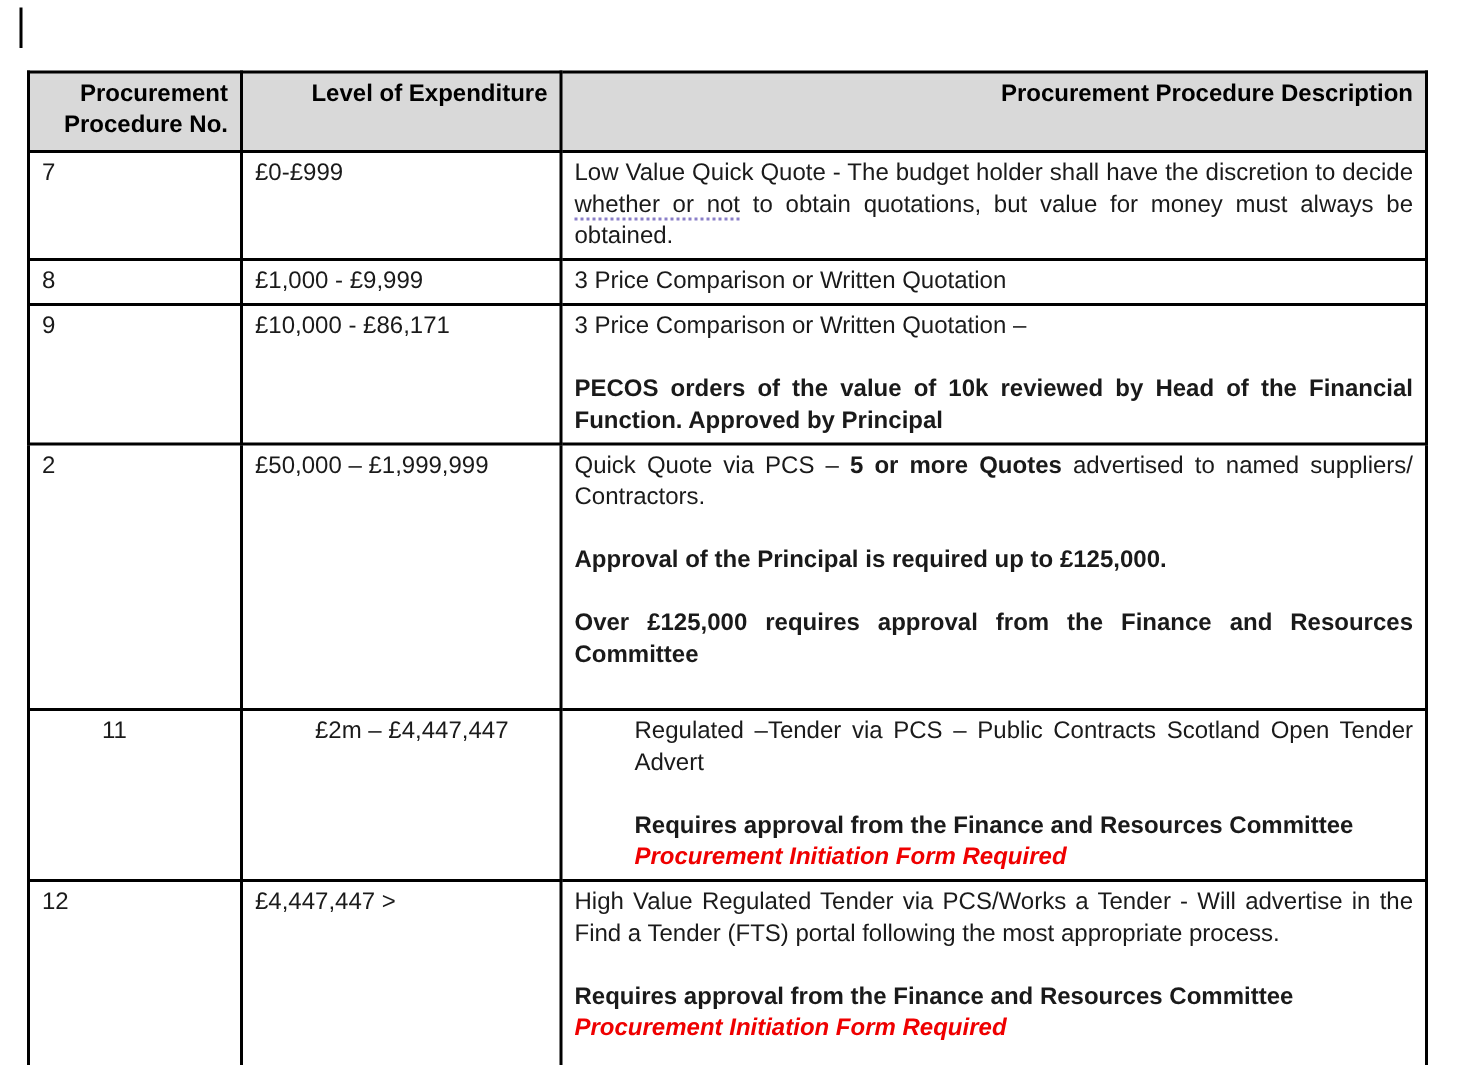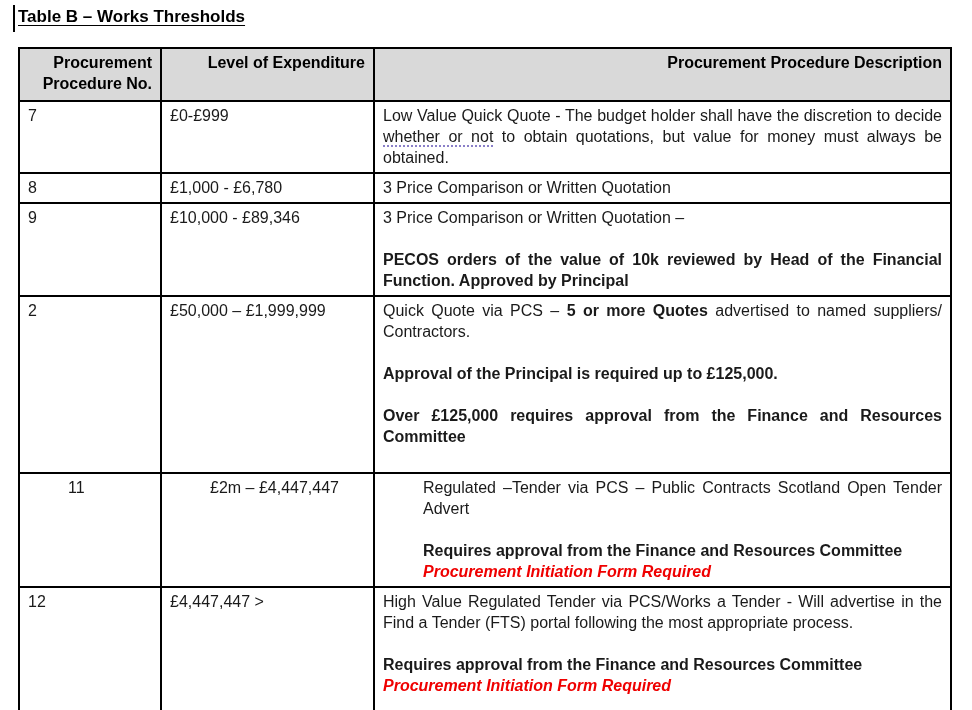--- a/index.html
+++ b/index.html
@@ -82,21 +82,20 @@
   }
   .seg-grammar {
     border-bottom: 2px dotted var(--grammar);
   }
 </style>
 </head>
 <body>
 
 <div class="page">
   <div class="cursor-bar"></div>
-  <div class="doc-title">Table B – Works Thresholds</div>
 
   <table class="works-table">
     <colgroup>
       <col class="c1">
         <col class="c2">
         <col class="c3">
     </colgroup>
     <thead>
       <tr>
         <th>Procurement Procedure No.</th>
@@ -108,29 +107,29 @@
   <tr>
     <td class="cell-no">7</td>
     <td class="cell-exp">£0-£999</td>
     <td class="cell-desc">
             <div class="para"><span class="">Low Value Quick Quote - The budget holder shall have the discretion to decide </span><span class="seg-grammar">whether or not</span><span class=""> to obtain quotations, but value for money must always be obtained.</span></div>
           </td>
   </tr>
 
   <tr>
     <td class="cell-no">8</td>
-    <td class="cell-exp">£1,000 - £6,780</td>
+    <td class="cell-exp">£1,000 - £9,999</td>
     <td class="cell-desc">
             <div class="para"><span class="">3 Price Comparison or Written Quotation</span></div>
           </td>
   </tr>
 
   <tr>
     <td class="cell-no">9</td>
-    <td class="cell-exp">£10,000 - £89,346</td>
+    <td class="cell-exp">£10,000 - £86,171</td>
     <td class="cell-desc">
             <div class="para"><span class="">3 Price Comparison or Written Quotation –</span></div>
             <div class="para">&nbsp;</div>
             <div class="para"><span class="seg-bold">PECOS orders of the value of 10k reviewed by Head of the Financial Function.  Approved by Principal</span></div>
           </td>
   </tr>
 
   <tr>
     <td class="cell-no">2</td>
     <td class="cell-exp">£50,000 – £1,999,999</td>

